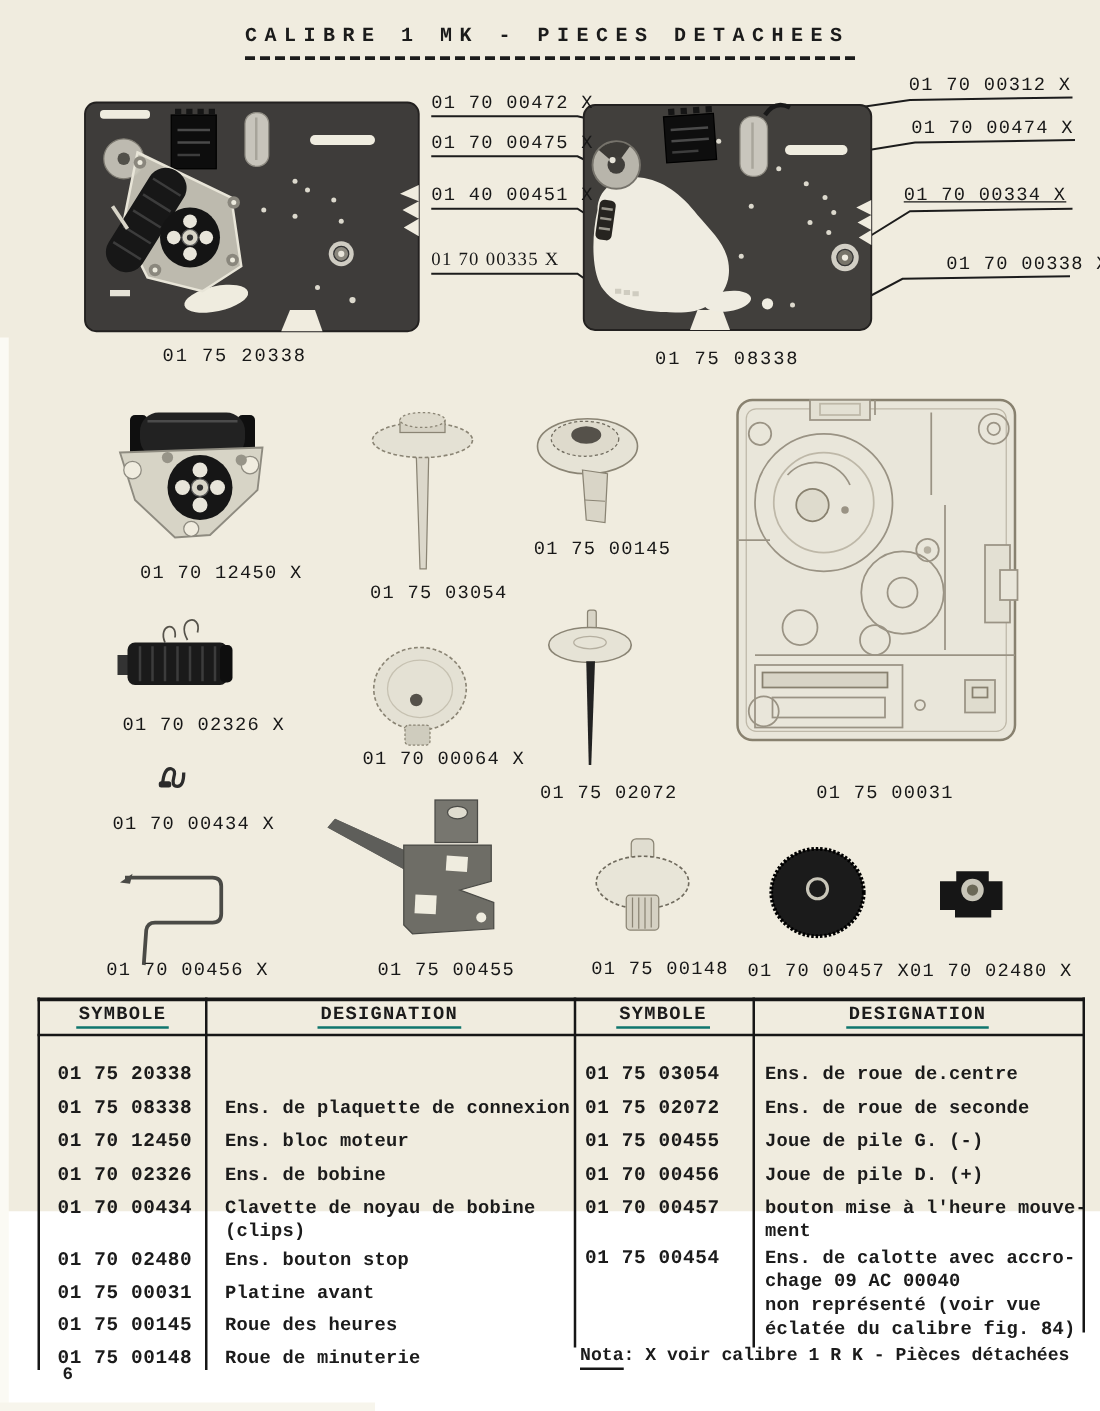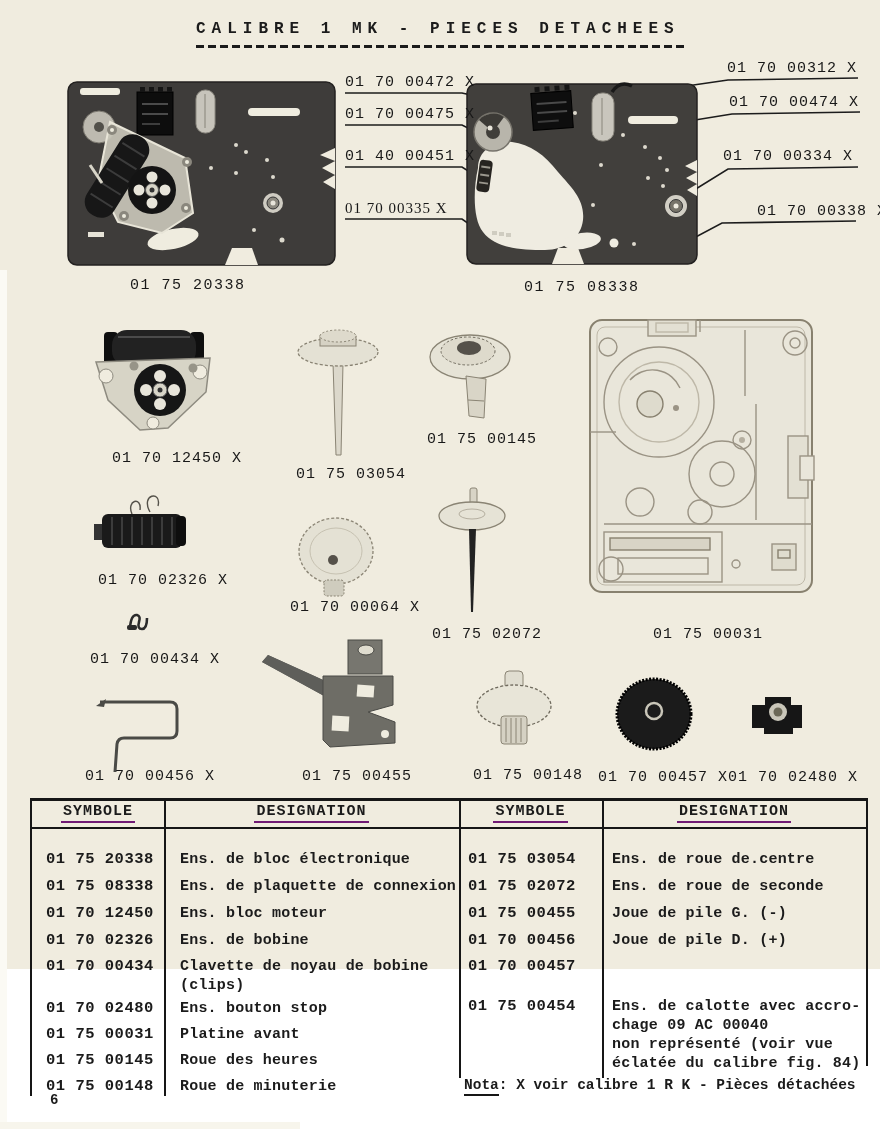--- a/index.html
+++ b/index.html
@@ -30,21 +30,21 @@
   .callout{font-size:15px;}
   .caption{font-size:15px;letter-spacing:1.5px;}
 
   
   .rule-h{position:absolute;background:#161616;}
   .rule-v{position:absolute;background:#161616;width:2px;}
   .thead{
     position:absolute;top:803px;height:22px;font-size:15px;font-weight:700;
     text-align:center;letter-spacing:1px;
   }
-  .thead span{border-bottom:2px solid #701a75;padding:0 2px 1px 2px;}
+  .thead span{border-bottom:2px solid #0f766e;padding:0 2px 1px 2px;}
   .trow{position:absolute;left:0;width:880px;height:20px;}
   .tsym{position:absolute;font-size:15.5px;font-weight:700;letter-spacing:.5px;white-space:nowrap;}
   .tdes{position:absolute;font-size:15px;font-weight:700;letter-spacing:.2px;white-space:pre-line;line-height:19px;}
   .sym-l{left:46px;} .des-l{left:180px;}
   .sym-r{left:468px;} .des-r{left:612px;}
 
   .nota{position:absolute;left:464px;top:1077px;font-size:14.5px;font-weight:700;white-space:nowrap;}
   .nota .nota-label{border-bottom:2px solid #161616;padding-bottom:1px;}
   .pageno{position:absolute;left:50px;top:1092px;font-size:14px;font-weight:700;}
 </style>
@@ -345,21 +345,21 @@
       <circle cx="778" cy="712" r="4.5" fill="#6b6857"></circle>
     </g>
   </svg>
 
   <div class="lbl callout" style="left:345px;top:74px;">01 70 00472 X</div>
   <div class="lbl callout" style="left:345px;top:106px;">01 70 00475 X</div>
   <div class="lbl callout" style="left:345px;top:148px;">01 40 00451 X</div>
   <div class="lbl callout" style="left:345px;top:200px;font-family:Liberation Serif, serif;">01 70 00335 X</div>
   <div class="lbl callout" style="left:727px;top:60px;">01 70 00312 X</div>
   <div class="lbl callout" style="left:729px;top:94px;">01 70 00474 X</div>
-  <div class="lbl callout" style="left:723px;top:148px;">01 70 00334 X</div>
+  <div class="lbl callout" style="left:723px;top:148px;text-decoration:underline;">01 70 00334 X</div>
   <div class="lbl callout" style="left:719px;top:203px;margin-left:38px;">01 70 00338 X</div>
 
   <div class="lbl caption" style="left:130px;top:277px;">01 75 20338</div>
   <div class="lbl caption" style="left:524px;top:279px;">01 75 08338</div>
 
   <div class="lbl" style="left:112px;top:450px;">01 70 12450 X</div>
   <div class="lbl" style="left:296px;top:466px;">01 75 03054</div>
   <div class="lbl" style="left:427px;top:431px;">01 75 00145</div>
   <div class="lbl" style="left:98px;top:572px;">01 70 02326 X</div>
   <div class="lbl" style="left:290px;top:599px;">01 70 00064 X</div>
@@ -381,21 +381,20 @@
     <div class="rule-v" style="left:602px;top:798px;height:280px;"></div>
     <div class="rule-v" style="left:866px;top:798px;height:268px;"></div>
 
     <div class="thead" style="left:32px;width:132px;"><span>SYMBOLE</span></div>
     <div class="thead" style="left:164px;width:295px;"><span>DESIGNATION</span></div>
     <div class="thead" style="left:459px;width:143px;"><span>SYMBOLE</span></div>
     <div class="thead" style="left:602px;width:264px;"><span>DESIGNATION</span></div>
 
     <div class="trow" style="top:850px;">
         <div class="tsym sym-l">01 75 20338</div>
-        <div class="tdes des-l">Ens. de bloc électronique</div>
       </div>
     <div class="trow" style="top:877px;">
         <div class="tsym sym-l">01 75 08338</div>
         <div class="tdes des-l">Ens. de plaquette de connexion</div>
       </div>
     <div class="trow" style="top:904px;">
         <div class="tsym sym-l">01 70 12450</div>
         <div class="tdes des-l">Ens. bloc moteur</div>
       </div>
     <div class="trow" style="top:931px;">
@@ -435,20 +434,22 @@
     <div class="trow" style="top:904px;">
         <div class="tsym sym-r">01 75 00455</div>
         <div class="tdes des-r">Joue de pile G. (-)</div>
       </div>
     <div class="trow" style="top:931px;text-align:center;">
         <div class="tsym sym-r">01 70 00456</div>
         <div class="tdes des-r">Joue de pile D. (+)</div>
       </div>
     <div class="trow" style="top:957px;">
         <div class="tsym sym-r">01 70 00457</div>
+        <div class="tdes des-r">bouton mise à l'heure mouve-
+ment</div>
       </div>
     <div class="trow" style="top:997px;">
         <div class="tsym sym-r">01 75 00454</div>
         <div class="tdes des-r">Ens. de calotte avec accro-
 chage 09 AC 00040
 non représenté (voir vue
 éclatée du calibre fig. 84)</div>
       </div>
   </div>
 

